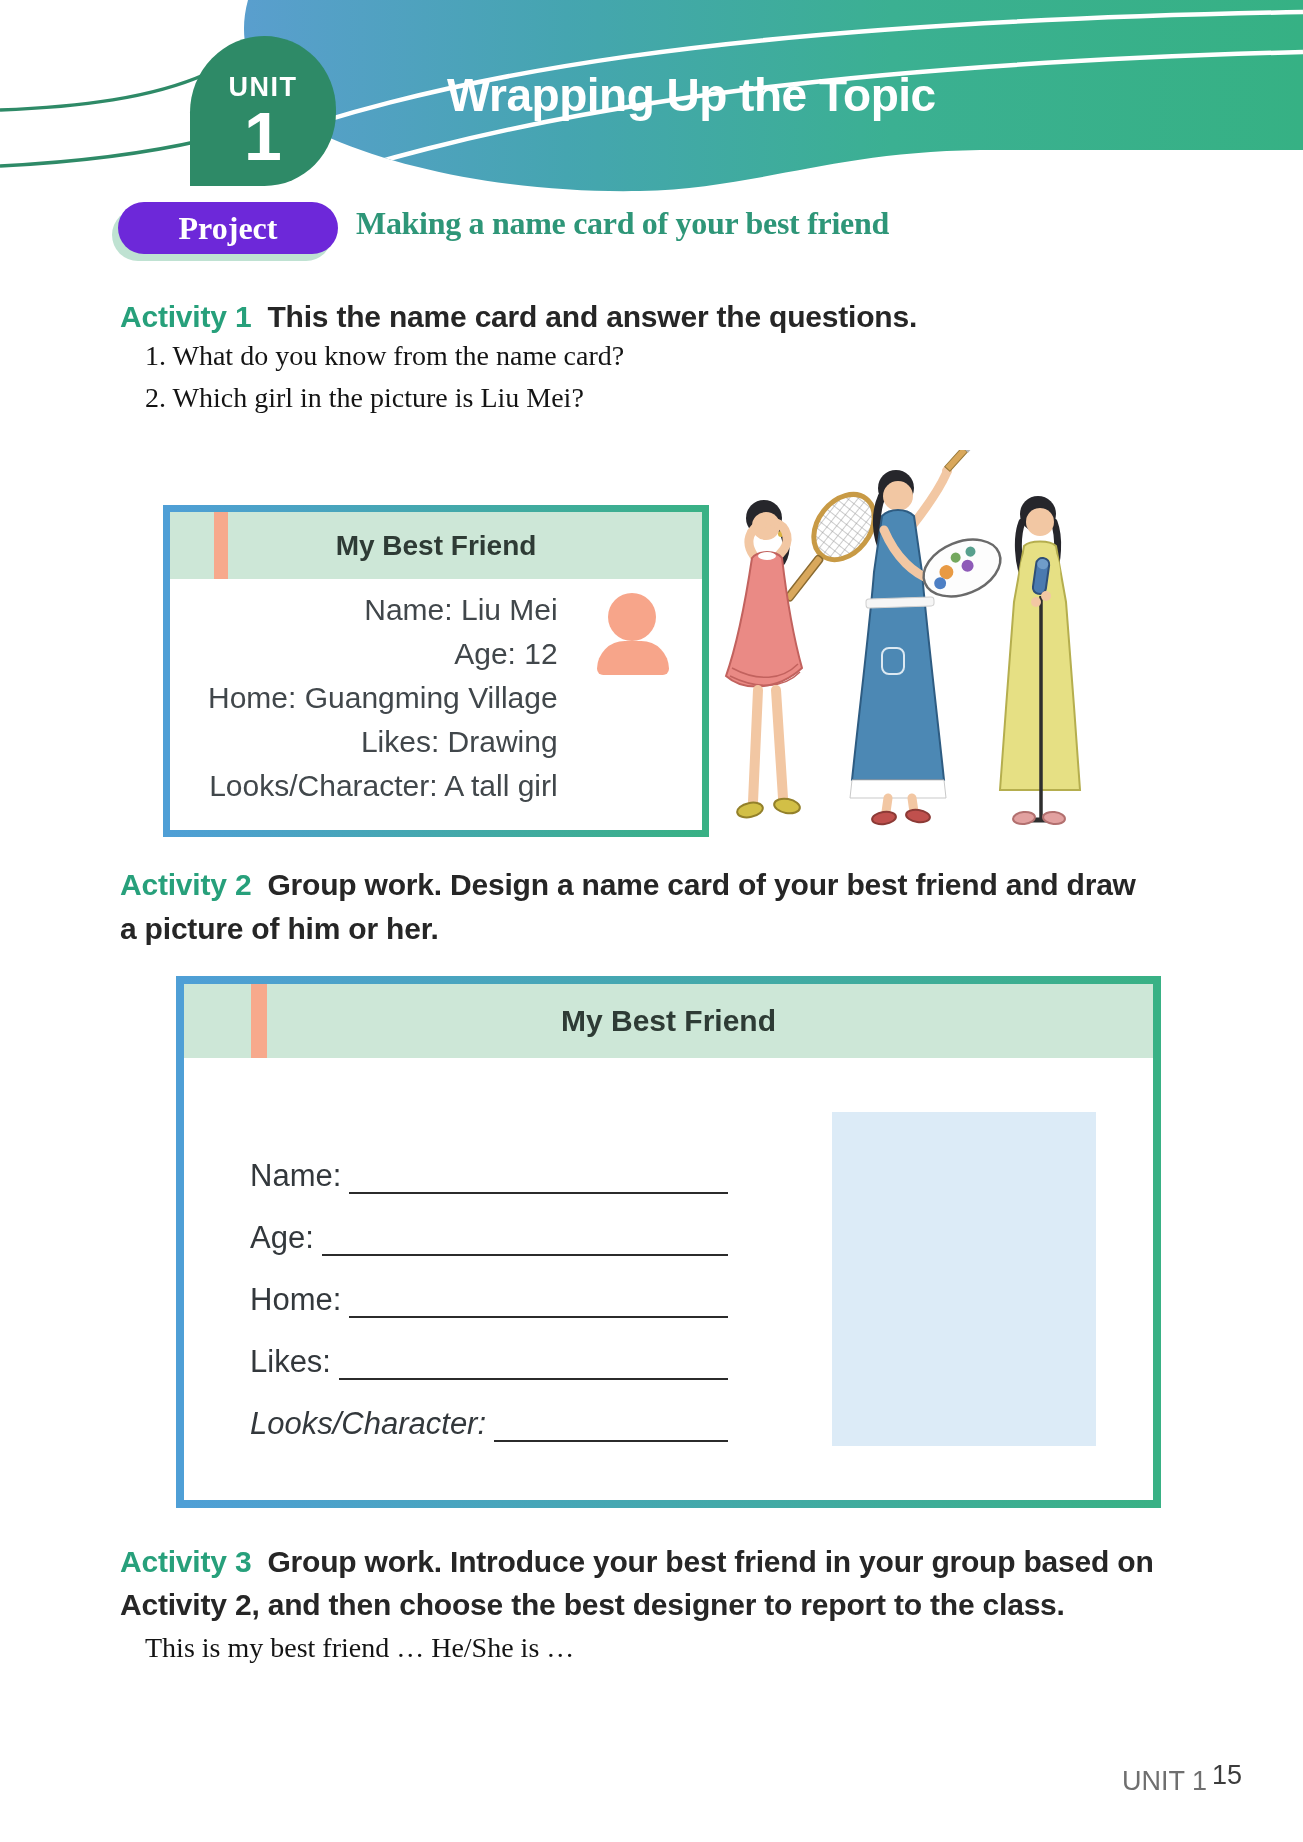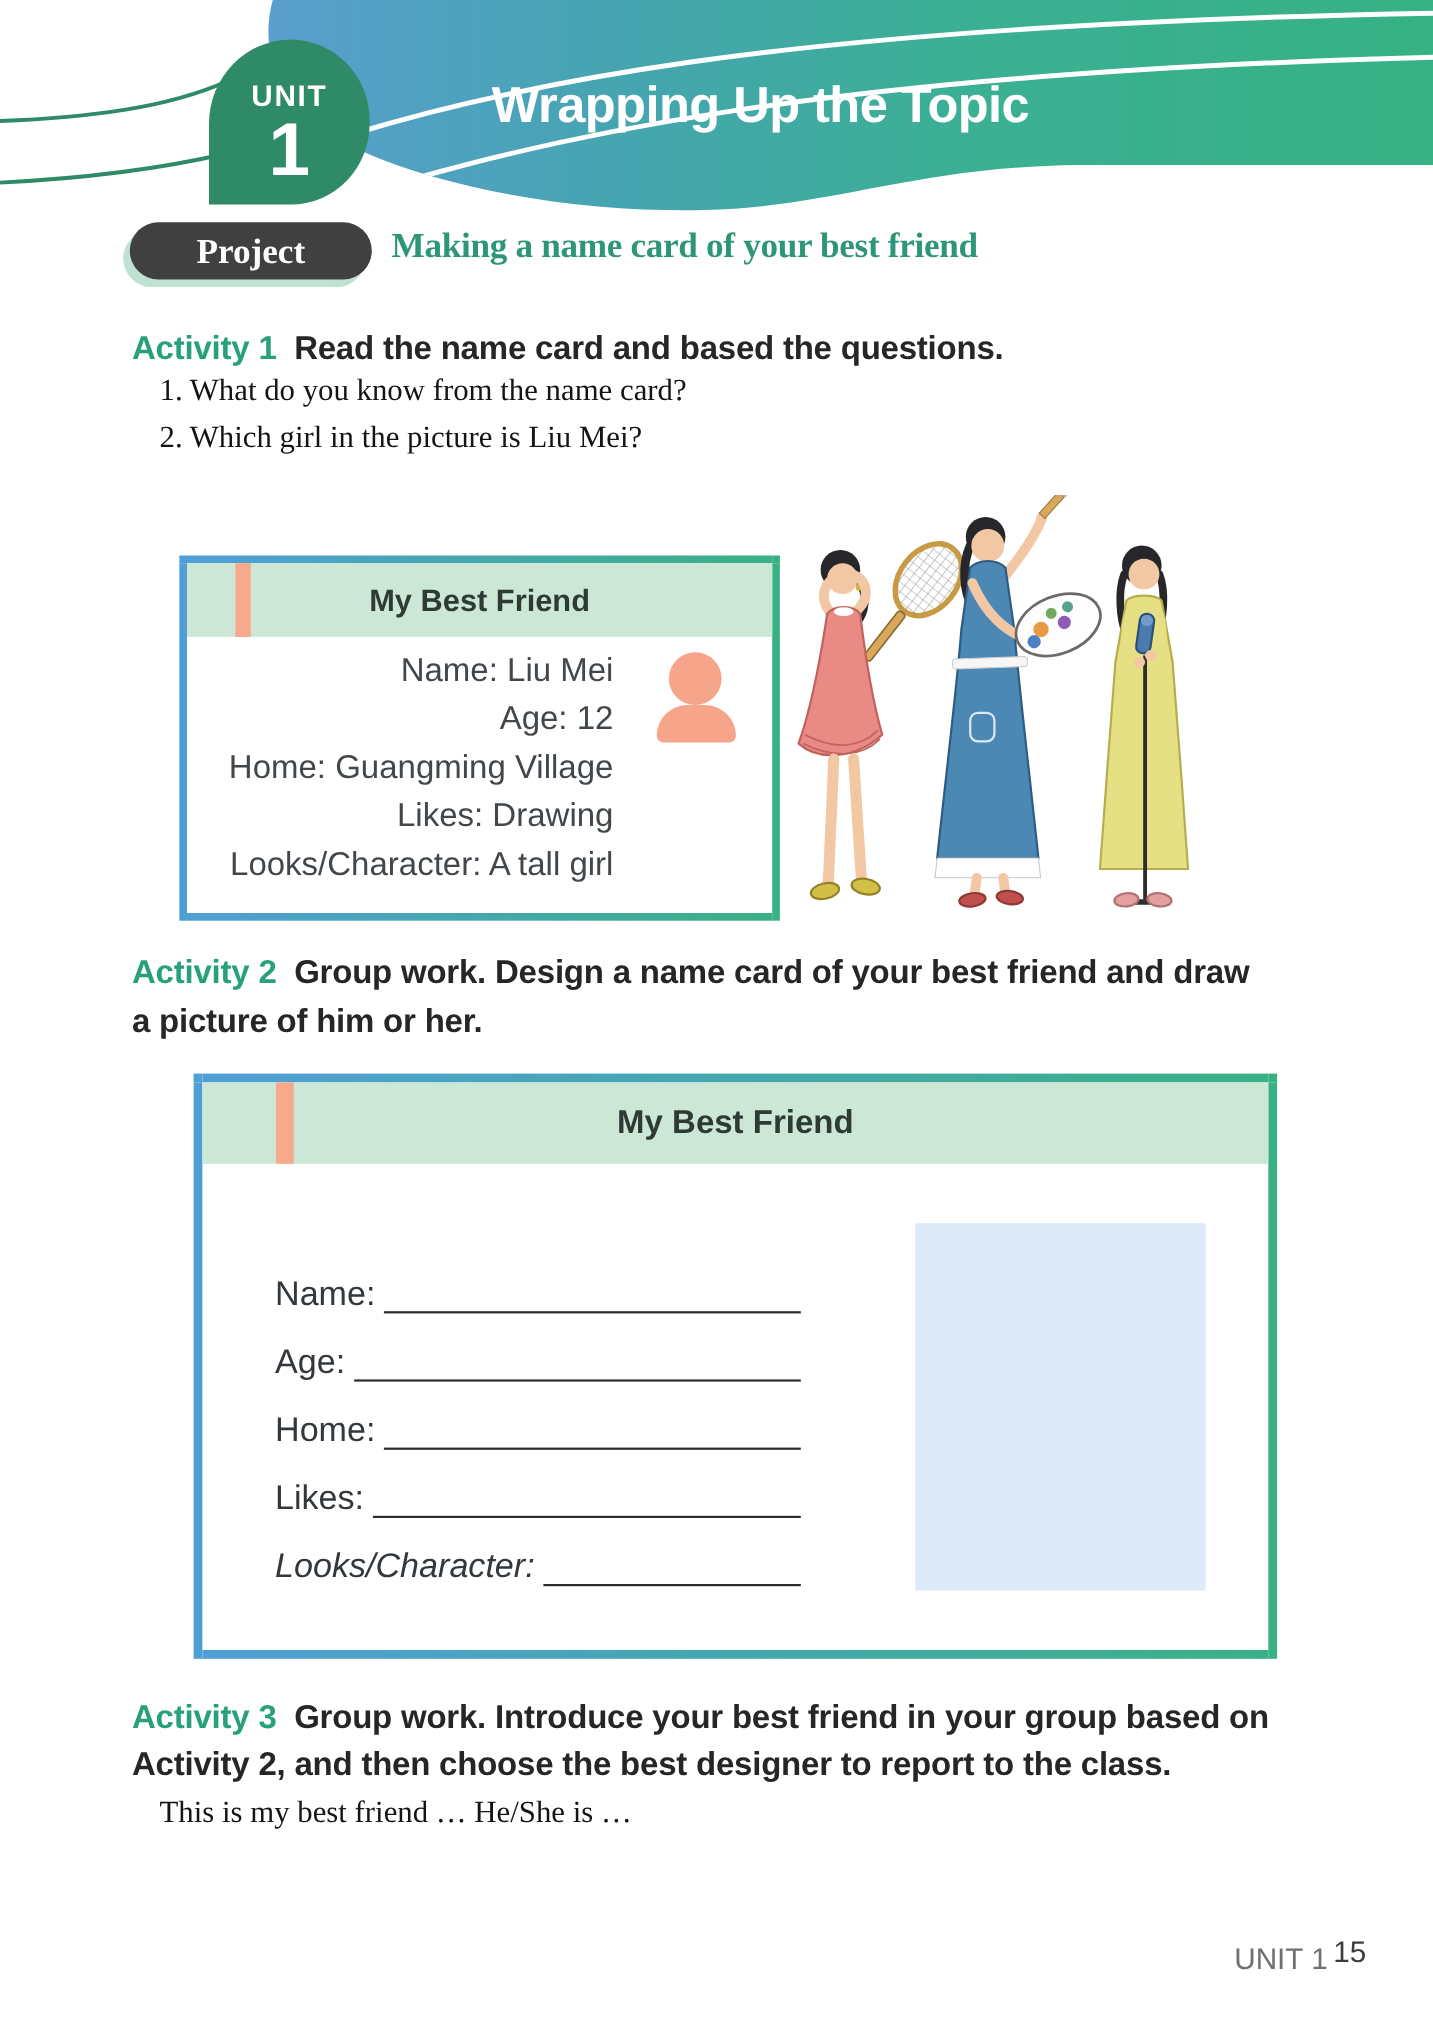--- a/index.html
+++ b/index.html
@@ -11,21 +11,21 @@
   .banner-svg{position:absolute;left:0;top:0;}
   .unit-blob{position:absolute;left:190px;top:36px;width:146px;height:150px;
              background:#2e8a67;border-radius:52% 50% 50% 0;
              display:flex;flex-direction:column;align-items:center;justify-content:center;}
   .unit-word{color:#fff;font-weight:bold;font-size:27px;letter-spacing:1.5px;line-height:1;margin-top:24px;}
   .unit-num{color:#fff;font-weight:bold;font-size:68px;line-height:1.05;}
   .page-title{position:absolute;left:447px;top:68px;font-size:46px;font-weight:800;
               color:#ffffff;letter-spacing:-0.5px;}
 
   
-  .project-badge{position:absolute;left:118px;top:202px;width:220px;height:52px;background:#404040;
+  .project-badge{position:absolute;left:118px;top:202px;width:220px;height:52px;background:#6d28d9;
                  border-radius:26px;box-shadow:-6px 7px 0 #bfe2d2;
                  display:flex;align-items:center;justify-content:center;}
   .project-badge span{font-family:"Liberation Serif",serif;font-weight:bold;color:#fff;font-size:32px;}
   .project-title{position:absolute;left:356px;top:205px;font-family:"Liberation Serif",serif;
                  font-weight:bold;font-size:32px;color:#2e9678;letter-spacing:-0.3px;text-align:right;}
 
   
   .act-line{position:absolute;left:120px;font-size:30px;font-weight:bold;color:#262626;letter-spacing:-0.2px;white-space:nowrap;}
   .act-label{color:#27a07b;margin-right:16px;}
   .serif-line{position:absolute;font-family:"Liberation Serif",serif;font-size:28px;color:#141414;white-space:nowrap;}
@@ -85,21 +85,21 @@
   </div>
 
   <div class="page-title">Wrapping Up the Topic</div>
 
   <div class="project-badge">
     <span>Project</span>
   </div>
   <div class="project-title">Making a name card of your best friend</div>
 
   <div class="act-line" style="top:300px;">
-    <span class="act-label">Activity 1</span><span>Read the name card and based the questions.</span>
+    <span class="act-label">Activity 1</span><span>This the name card and answer the questions.</span>
   </div>
   <div class="serif-line" style="left:145px;top:340px;">1. What do you know from the name card?</div>
   <div class="serif-line" style="left:145px;top:382px;">2. Which girl in the picture is Liu Mei?</div>
 
   <div class="ncard" style="left:163px;top:505px;width:532px;height:318px;">
     <div class="ncard-header" style="height:67px;">
       <div class="salmon-bar" style="left:44px;width:14px;height:67px;"></div>
       <div class="ncard-title">My Best Friend</div>
     </div>
     <div class="card1-body">

